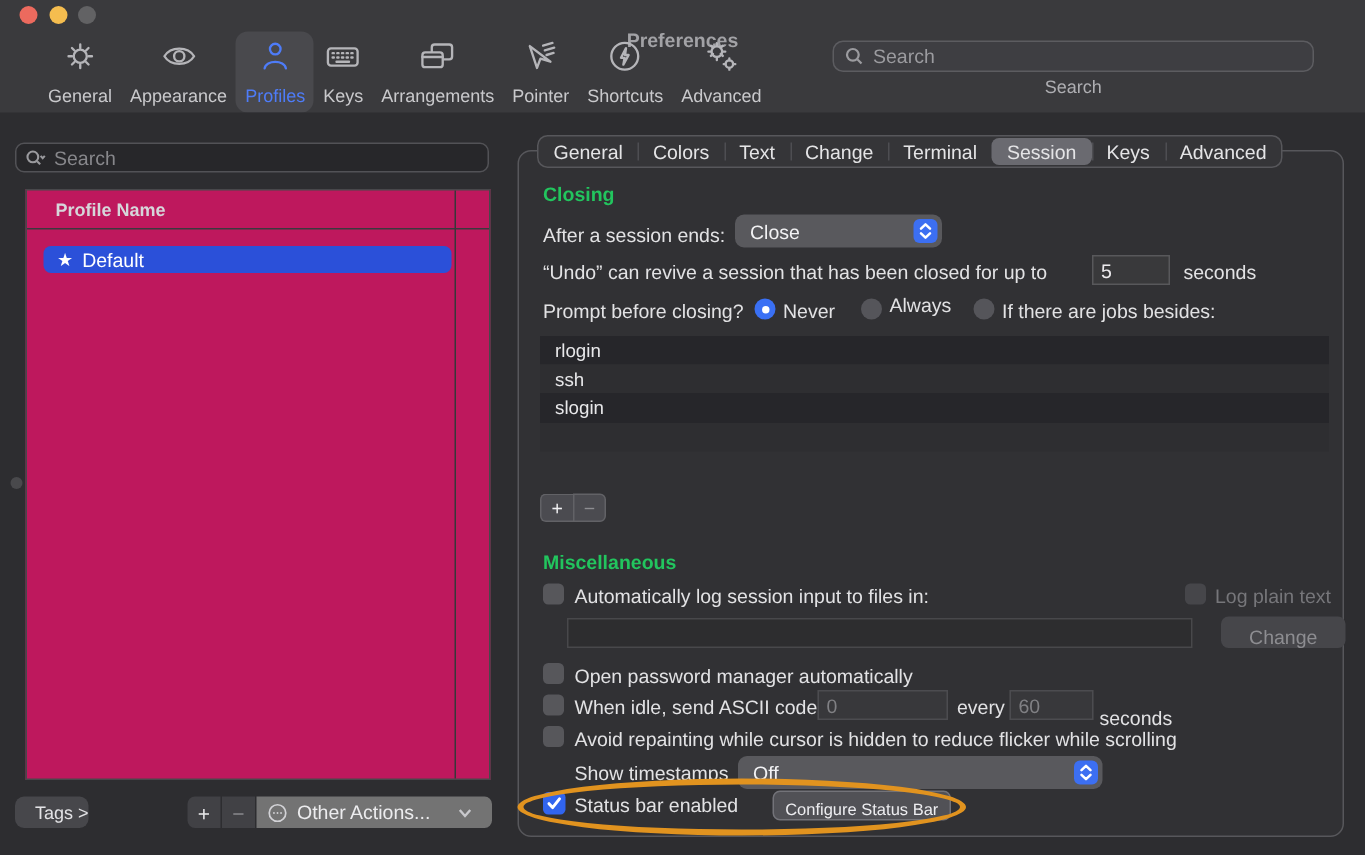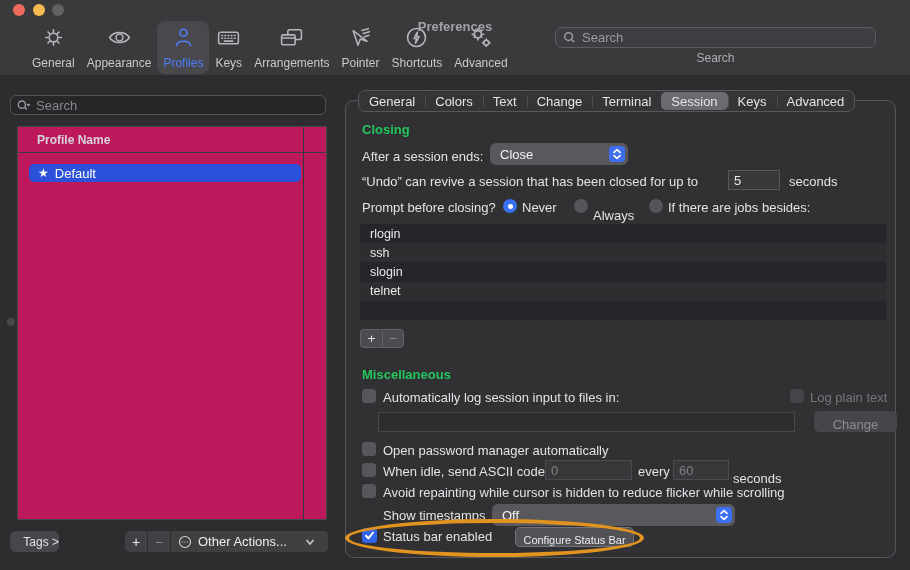--- a/index.html
+++ b/index.html
@@ -63,21 +63,21 @@
 
   
   .tags-btn { position:absolute; left:10px; top:456px; width:49px; height:21px;
               background:#47474b; border-radius:6px; font-size:12px; color:#e3e3e6;
               display:flex; align-items:center; justify-content:flex-end; }
   .pm-group { position:absolute; left:125px; top:456px; display:flex; gap:1px; }
   .pm-btn { width:22px; height:21px; background:#414145; display:flex; align-items:center;
             justify-content:center; font-size:14px; color:#e8e8ea; }
   .pm-btn.first { border-radius:5px 0 0 5px; }
   .pm-btn.dim { color:#88888c; }
-  .oa-btn { width:157px; height:21px; background:#404040; border-radius:0 5px 5px 0;
+  .oa-btn { width:157px; height:21px; background:#737373; border-radius:0 5px 5px 0;
             display:flex; align-items:center; font-size:13px; color:#ececee; padding:0 7px; }
   .oa-btn svg { width:14px; height:14px; stroke:#d2d2d6; fill:none; stroke-width:1.3; margin-right:6px; }
   .oa-btn .oa-label { flex:1; }
   .oa-btn .oa-chev { width:10px; height:8px; stroke:#c8c8cc; fill:none; stroke-width:1.6; }
 
   
   .panel { position:absolute; left:345px; top:25px; width:551px; height:458px;
            background:#313134; border:1px solid #57575b; border-radius:9px; }
   .tabbar { position:absolute; left:358px; top:15px; height:22px; display:flex;
             background:#353538; border:1px solid #57575b; border-radius:7px; align-items:stretch; }
@@ -311,36 +311,33 @@
     </div>
 
     <div class="lbl" style="left:362px; top:99px;">“Undo” can revive a session that has been closed for up to</div>
     <input class="tfield" style="left: 728px; top: 95px; width: 52px; height: 20px;" value="5">
     <div class="lbl" style="left:789px; top:99px;">seconds</div>
 
     <div class="lbl" style="left:362px; top:125px;">Prompt before closing?</div>
     <div class="radio on" style="left:503px; top:124px;"></div>
     <div class="lbl" style="left:522px; top:125px;">Never</div>
     <div class="radio" style="left:574px; top:124px;"></div>
-    <div class="lbl" style="left:593px; top:133px;">Always</div>
+    <div class="lbl" style="left:593px; top:121px;">Always</div>
     <div class="radio" style="left:649px; top:124px;"></div>
     <div class="lbl" style="left:668px; top:125px;">If there are jobs besides:</div>
 
     <div class="jobs-list">
       <div class="job-row">
           <span>rlogin</span>
         </div>
       <div class="job-row">
           <span>ssh</span>
         </div>
       <div class="job-row">
           <span>slogin</span>
-        </div>
-      <div class="job-row">
-          <span>telnet</span>
         </div>
       <div class="job-row"></div>
     </div>
 
     <div class="lpm-group">
       <div class="lpm-btn first">
           <span>+</span>
         </div>
       <div class="lpm-btn last dim">
           <span>−</span>

